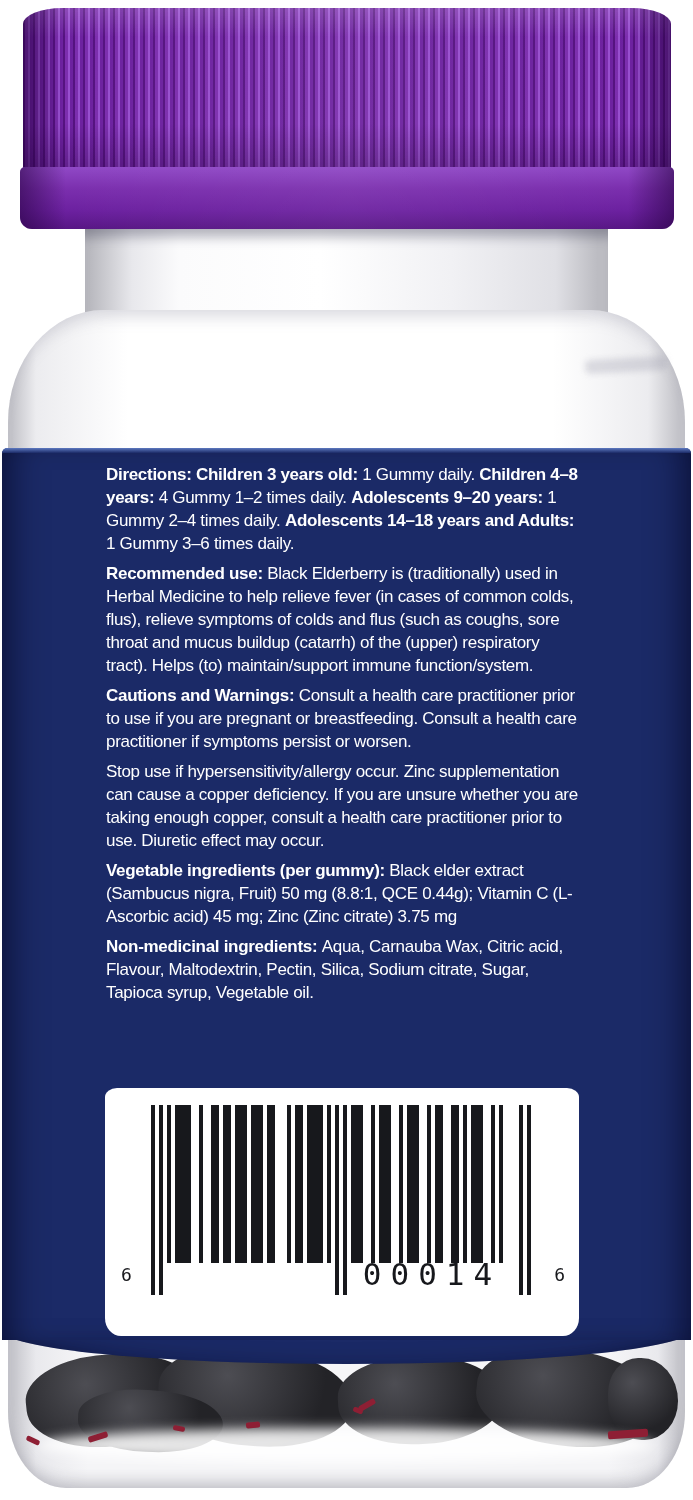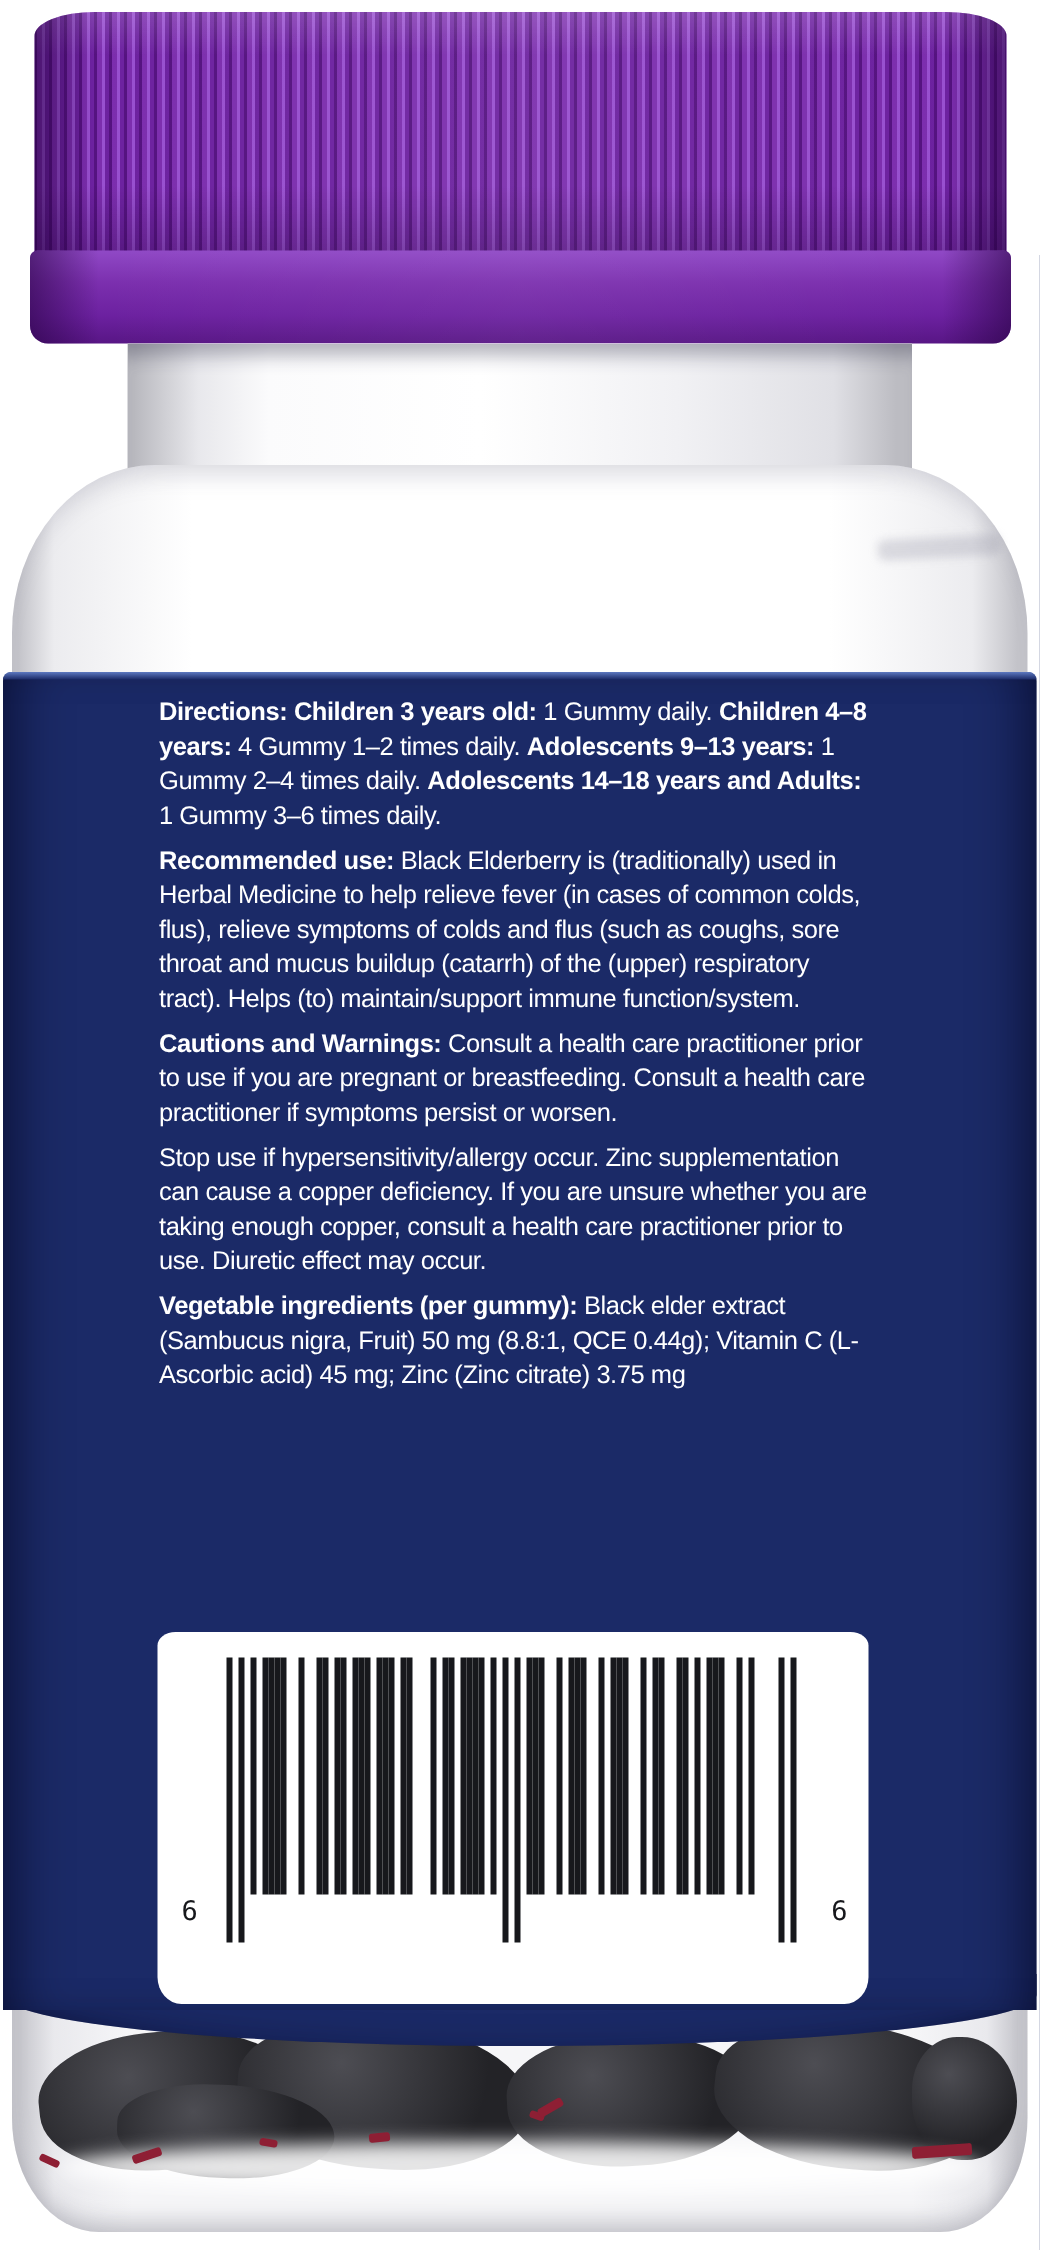--- a/index.html
+++ b/index.html
@@ -136,25 +136,26 @@
 
     <div class="fleck" style="left:600px;top:100px;width:40px;height:8px;transform:rotate(-4deg);"></div>
     <div class="fleck" style="left:18px;top:108px;width:14px;height:5px;transform:rotate(25deg);"></div>
   </div>
 
   <div class="label-bottom-curve"></div>
   <div class="label">
     <div class="label-top-sheen"></div>
 
     <div class="label-text">
-      <p><span class="b">Directions: Children 3 years old: </span><span>1 Gummy daily. </span><span class="b">Children 4–8 years: </span><span>4 Gummy 1–2 times daily. </span><span class="b">Adolescents 9–13 years: </span><span>1 Gummy 2–4 times daily. </span><span class="b">Adolescents 14–18 years and Adults: </span><span>1 Gummy 3–6 times daily.</span></p>
+      <p><span class="b">Directions: Children 3 years old: </span><span>1 Gummy daily. </span><span class="b">Children 4–8 years: </span><span>4 Gummy 1–2 times daily. </span><span class="b">Adolescents 9–20 years: </span><span>1 Gummy 2–4 times daily. </span><span class="b">Adolescents 14–18 years and Adults: </span><span>1 Gummy 3–6 times daily.</span></p>
       <p><span class="b">Recommended use: </span><span>Black Elderberry is (traditionally) used in Herbal Medicine to help relieve fever (in cases of common colds, flus), relieve symptoms of colds and flus (such as coughs, sore throat and mucus buildup (catarrh) of the (upper) respiratory tract). Helps (to) maintain/support immune function/system.</span></p>
       <p><span class="b">Cautions and Warnings: </span><span>Consult a health care practitioner prior to use if you are pregnant or breastfeeding. Consult a health care practitioner if symptoms persist or worsen.</span></p>
       <p><span>Stop use if hypersensitivity/allergy occur. Zinc supplementation can cause a copper deficiency. If you are unsure whether you are taking enough copper, consult a health care practitioner prior to use. Diuretic effect may occur.</span></p>
       <p><span class="b">Vegetable ingredients (per gummy): </span><span>Black elder extract (Sambucus nigra, Fruit) 50 mg (8.8:1, QCE 0.44g); Vitamin C (L-Ascorbic acid) 45 mg; Zinc (Zinc citrate) 3.75 mg</span></p>
+      <p><span class="b">Non-medicinal ingredients: </span><span>Aqua, Carnauba Wax, Citric acid, Flavour, Maltodextrin, Pectin, Silica, Sodium citrate, Sugar, Tapioca syrup, Vegetable oil.</span></p>
     </div>
 
     <div class="barcode-box">
       <div class="bars" id="barcode-bars">
           <div class="bc-mod on tall"></div>
           <div class="bc-mod tall"></div>
           <div class="bc-mod on tall"></div>
           <div class="bc-mod"></div>
           <div class="bc-mod on"></div>
           <div class="bc-mod"></div>
@@ -242,17 +243,18 @@
           <div class="bc-mod on"></div>
           <div class="bc-mod"></div>
           <div class="bc-mod"></div>
           <div class="bc-mod"></div>
           <div class="bc-mod"></div>
           <div class="bc-mod on tall"></div>
           <div class="bc-mod tall"></div>
           <div class="bc-mod on tall"></div>
         </div>
       <div class="bc-small left">6</div>
+      <div class="bc-group g2">00014</div>
       <div class="bc-small right">6</div>
     </div>
   </div>
 
 </div>
 
 </body></html>

